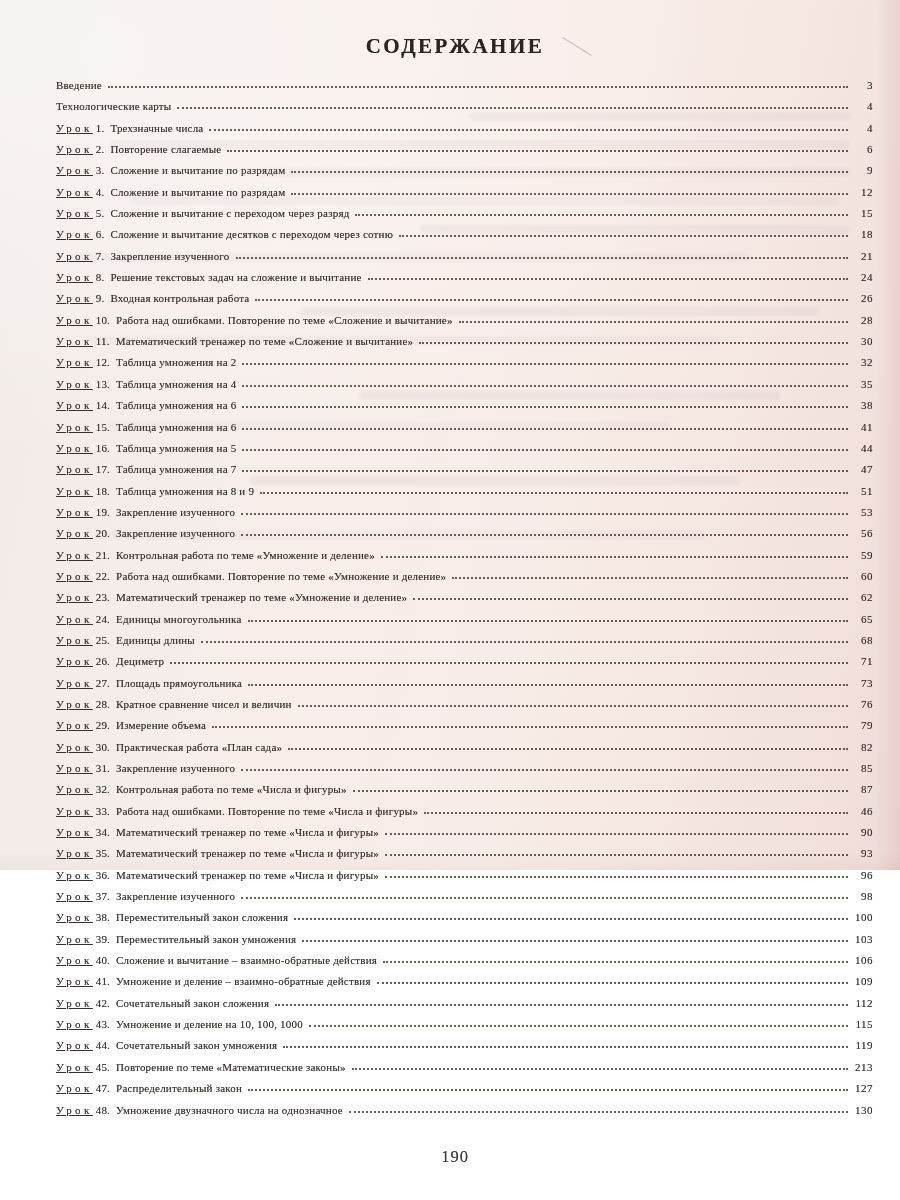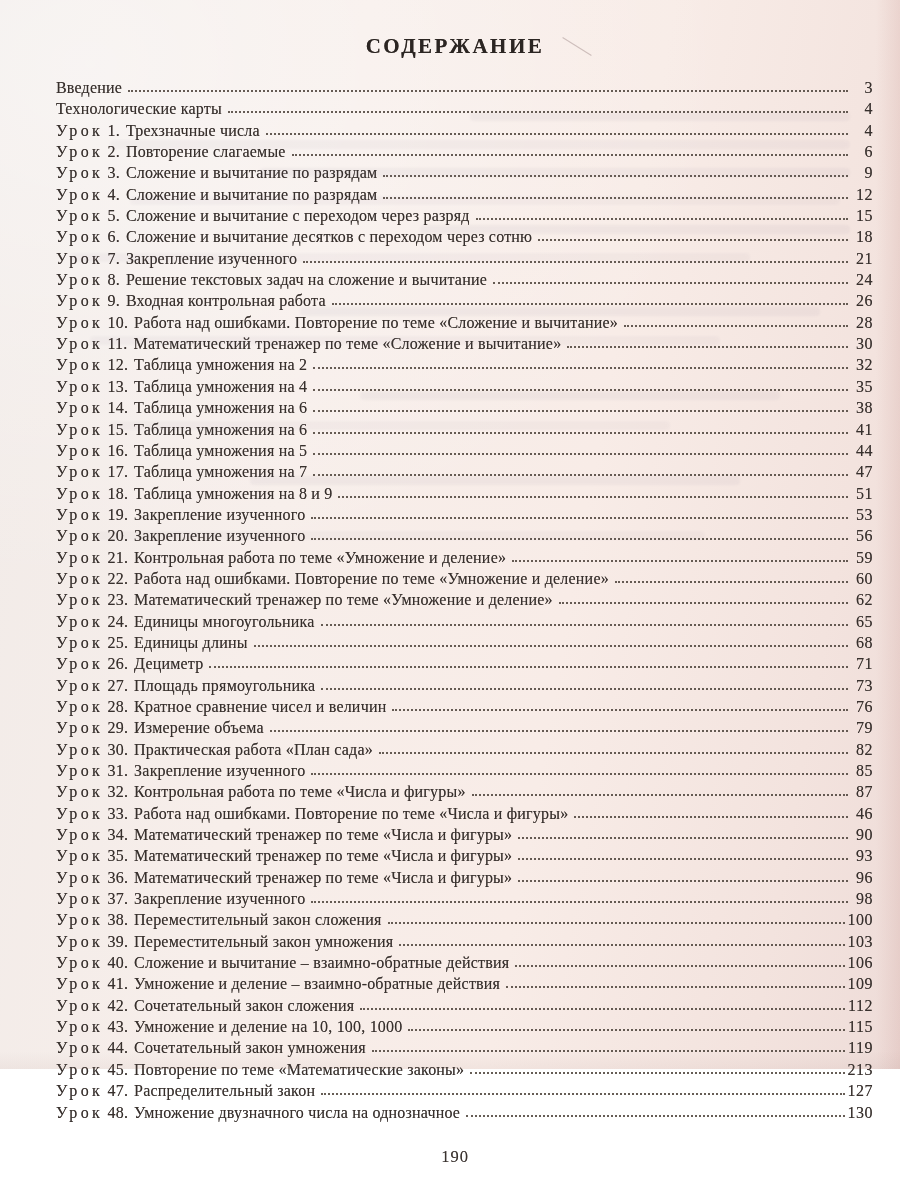--- a/index.html
+++ b/index.html
@@ -3,21 +3,21 @@
 <meta charset="utf-8">
 <style>
   html, body {
     margin: 0; padding: 0;
     width: 900px; height: 1200px;
     overflow: hidden;
     font-family: "Liberation Serif", "DejaVu Serif", serif;
   }
   .paper {
     position: relative;
-    width: 900px; height: 1069px;
+    width: 900px; height: 870px;
     background:
       radial-gradient(130% 90% at 10% 6%, rgba(255,255,255,0.45), rgba(255,255,255,0) 55%),
       linear-gradient(100deg, #f1ebe8 0%, #f7eeea 34%, #f8ece7 62%, #f3e3de 86%, #eedcd8 100%);
     color: #37302d;
   }
   .edge-right {
     position: absolute; top: 0; right: 0; width: 24px; height: 100%;
     background: linear-gradient(90deg, rgba(0,0,0,0), rgba(201,152,146,0.22));
   }
   .edge-bottom {
@@ -36,26 +36,26 @@
     position: absolute; top: 46px; left: 560px; width: 34px; height: 1px;
     background: rgba(125,100,100,0.35);
     transform: rotate(32deg);
   }
   .toc {
     position: absolute; top: 79px; left: 56px; right: 27px;
   }
   .row {
     display: flex; align-items: baseline;
     height: 21.35px;
-    font-size: 16px;
+    font-size: 11px;
     white-space: nowrap;
     text-shadow: 0 0 0.4px rgba(60,50,45,0.55);
   }
   .lesson { margin-right: 6px; }
-  .prefix { letter-spacing: 3.4px; }
+  .prefix { letter-spacing: 3.4px; text-decoration: underline; }
   .lnum { letter-spacing: 0.2px; }
   .etitle { letter-spacing: 0.2px; }
   .dots {
     flex: 1 1 auto;
     height: 0;
     border-bottom: 2px dotted #51473f;
     margin: 0 3px 0 6px;
     position: relative; top: -1px;
     opacity: 0.88;
   }

